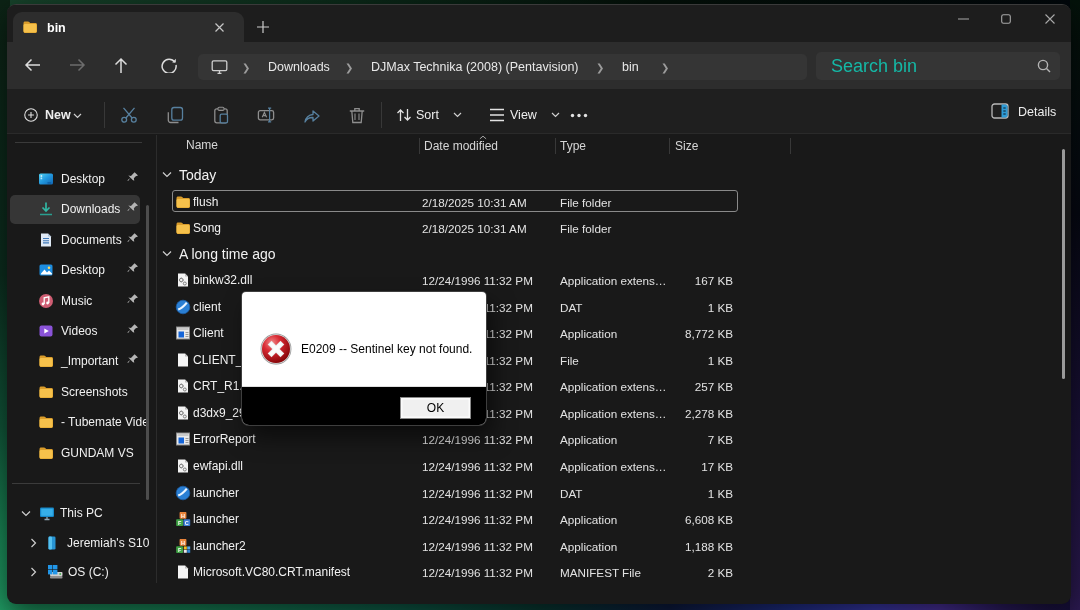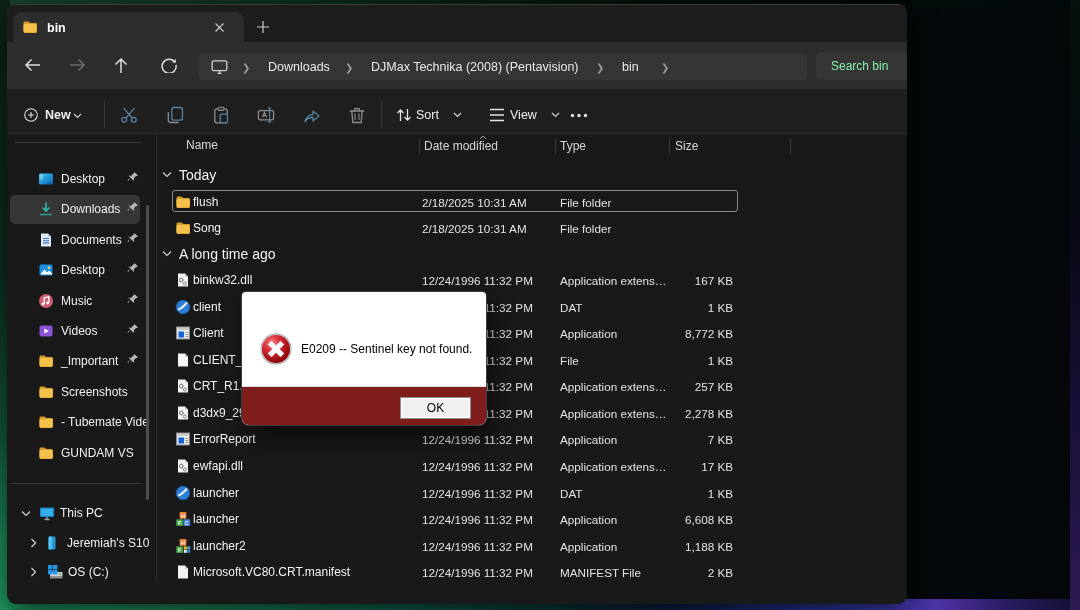--- a/index.html
+++ b/index.html
@@ -1,21 +1,21 @@
 <!DOCTYPE html>
 <html><head><meta charset="utf-8"><style>
 *{margin:0;padding:0;box-sizing:border-box}
 html,body{width:1080px;height:610px;overflow:hidden;font-family:"Liberation Sans",sans-serif}
 #bg{position:absolute;inset:0;background:
  linear-gradient(180deg,#0c2315 0%,#0c2e1f 45%,#11573a 70%,#1a8a58 88%,#219f66 100%) left/10px 100% no-repeat,
  linear-gradient(180deg,#04120a 0%,#060812 35%,#170f33 65%,#2c1a52 100%) right/10px 100% no-repeat,
  linear-gradient(90deg,#17432b 0%,#0c2b1a 30%,#041009 60%,#02070b 100%) top/100% 8px no-repeat,
  linear-gradient(90deg,#1f9a62 0%,#178659 18%,#0e5f4a 37%,#093b35 50%,#0d1c42 62%,#20308c 73%,#3a3ab0 81%,#4c32a2 87%,#2c1c62 93%,#120d33 100%) bottom/100% 11px no-repeat,
  #04080a}
-#win{position:absolute;left:7px;top:4px;width:900px;height:600px;border-radius:9px;background:#191919;overflow:hidden;box-shadow:0 10px 30px rgba(0,0,0,.6);border-top:1px solid #3a3a3a}
+#win{position:absolute;left:7px;top:4px;width:1064px;height:600px;border-radius:9px;background:#191919;overflow:hidden;box-shadow:0 10px 30px rgba(0,0,0,.6);border-top:1px solid #3a3a3a}
 .a{position:absolute}
 .tc{position:absolute;white-space:nowrap;transform:translateY(-50%)}
 
 #tabrow{position:absolute;left:0;top:0;width:100%;height:37px;background:#1d1d1d}
 #tab{position:absolute;left:6px;top:7px;width:231px;height:30px;background:#2d2d2d;border-radius:9px 9px 0 0}
 #navrow{position:absolute;left:0;top:37px;width:100%;height:47px;background:#2d2d2d}
 #toolbar{position:absolute;left:0;top:84px;width:100%;height:45px;background:#1f1f1f;border-bottom:1px solid #2a2a2a}
 .field{position:absolute;background:#353535;border-radius:5px}
 .crumb{color:#e8e8e8;font-size:12.5px}
 .sep{position:absolute;width:1px;background:#383838}
@@ -27,21 +27,21 @@
 .grp{color:#f2f2f2;font-size:14px}
 .fr{position:absolute;left:0;right:0;height:26px}
 .fr svg{position:absolute;left:168px;top:50%;transform:translateY(-50%)}
 .nm{position:absolute;left:186px;top:50%;transform:translateY(-50%);color:#f2f2f2;font-size:12px;white-space:nowrap}
 .dt{position:absolute;left:415px;top:50%;transform:translateY(-50%);color:#e2e2e2;font-size:11.7px;white-space:nowrap}
 .ty{position:absolute;left:553px;top:50%;transform:translateY(-50%);color:#e2e2e2;font-size:11.7px;white-space:nowrap}
 .sz{position:absolute;left:640px;width:86px;text-align:right;top:50%;transform:translateY(-50%);color:#e2e2e2;font-size:11.7px;white-space:nowrap}
 
 #dlg{position:absolute;left:242px;top:292px;width:244px;height:133px;background:#fff;border-radius:4px 4px 7px 7px;overflow:hidden;box-shadow:0 0 0 1px #3e3e3e,6px 12px 22px rgba(0,0,0,.55)}
 #dlgtitle{position:absolute;left:0;top:0;width:100%;height:19px;background:#e7f5fb;color:#101010;font-size:11.5px}
-#dlgfoot{position:absolute;left:0;top:94px;width:100%;height:39px;background:#7f1d1d;border-top:1px solid #dfdfdf}
+#dlgfoot{position:absolute;left:0;top:94px;width:100%;height:39px;background:#000000;border-top:1px solid #dfdfdf}
 #okbtn{position:absolute;left:158px;top:10px;width:71px;height:22px;background:#f0f0f0;border:1px solid #8a8a8a;box-shadow:inset 0 0 0 1.5px #fbfbfb;color:#000;font-size:12px;text-align:center;line-height:20px}
 </style></head>
 <body>
 <div id="bg"></div>
 <div id="win">
   <div id="tabrow">
     <div id="tab">
       <svg class="a" style="left:9px;top:7px" width="16" height="16" viewBox="0 0 16 16">
           <path d="M1.5 4c0-.8.7-1.5 1.5-1.5h3c.5 0 .9.2 1.2.5l1 1h5.3c.8 0 1.5.7 1.5 1.5v7c0 .8-.7 1.5-1.5 1.5H3c-.8 0-1.5-.7-1.5-1.5V4z" fill="#d99c2b"></path>
           <rect x="1.5" y="5" width="13" height="8.5" rx="1.4" fill="#f6c14b"></rect>
@@ -85,21 +85,21 @@
       </svg>
       <span class="tc crumb" style="left:44px;top:13px;color:#9c9c9c;font-size:10px">❯</span>
       <span class="tc crumb" style="left:70px;top:13px">Downloads</span>
       <span class="tc crumb" style="left:147px;top:13px;color:#9c9c9c;font-size:10px">❯</span>
       <span class="tc crumb" style="left:173px;top:13px">DJMax Technika (2008) (Pentavision)</span>
       <span class="tc crumb" style="left:398px;top:13px;color:#9c9c9c;font-size:10px">❯</span>
       <span class="tc crumb" style="left:424px;top:13px">bin</span>
       <span class="tc crumb" style="left:463px;top:13px;color:#9c9c9c;font-size:10px">❯</span>
     </div>
     <div class="field" style="left:809px;top:47px;width:244px;height:28px">
-      <span class="tc" style="left:15px;top:14px;color:#86efac;font-size:12px">Search bin</span>
+      <span class="tc" style="left:15px;top:14px;color:#14b8a6;font-size:18px">Search bin</span>
       <svg class="a" style="left:221px;top:7px" width="14" height="14" viewBox="0 0 14 14">
         <circle cx="6" cy="6" r="4.6" fill="none" stroke="#b4b4b4" stroke-width="1.4"></circle>
         <path d="M9.5 9.5L13 13" stroke="#b4b4b4" stroke-width="1.4"></path>
       </svg>
     </div>
   <div id="toolbar"></div>
     <svg class="a" style="left:17px;top:103px" width="14" height="14" viewBox="0 0 17 17">
       <circle cx="8.5" cy="8.5" r="7.6" fill="none" stroke="#e2e2e2" stroke-width="1.3"></circle>
       <path d="M8.5 5v7M5 8.5h7" stroke="#e2e2e2" stroke-width="1.3"></path>
     </svg>

